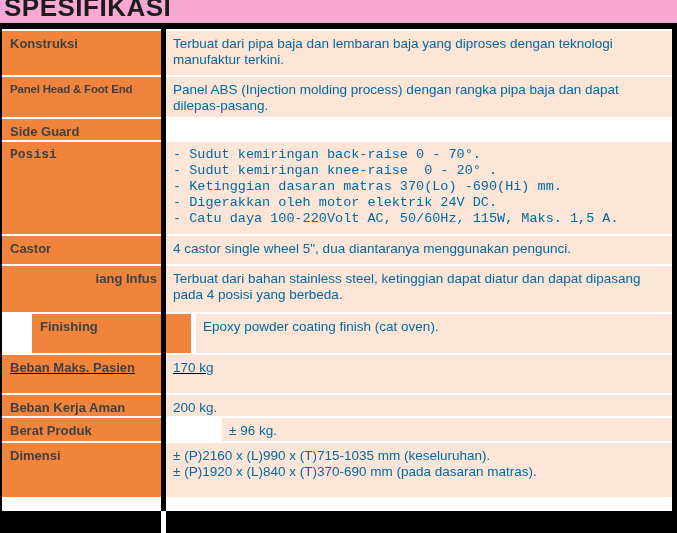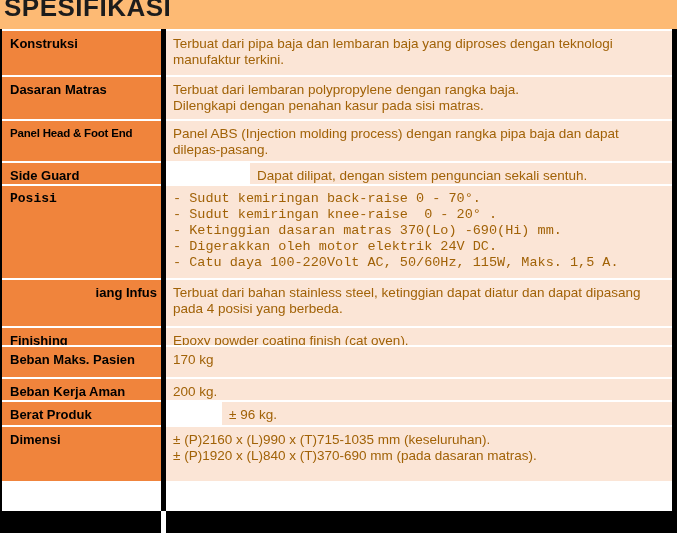--- a/index.html
+++ b/index.html
@@ -1,42 +1,42 @@
 <!DOCTYPE html>
 <html><head>
 <meta charset="utf-8">
 <style>
   html,body { margin:0; padding:0; background:#555; }
   .page {
     position:relative; width:677px; height:533px;
     background:#000; overflow:hidden;
     font-family:"Liberation Sans", sans-serif;
   }
-  .titlebar { position:absolute; left:0; top:0; width:677px; height:29px; background:#fdba74; overflow:hidden; }
+  .titlebar { position:absolute; left:0; top:0; width:677px; height:23px; background:#f9a8d4; overflow:hidden; }
   .title {
     font-weight:bold; font-size:26px; letter-spacing:0.5px;
     color:#1C1C1C; margin:-8px 0 0 4px; white-space:nowrap;
   }
   .spec-table {
     position:absolute; left:2px; top:29px; width:670px; height:482px;
     background:#FFFFFF; box-sizing:border-box; padding-top:2px; overflow:hidden;
   }
   .row { display:flex; margin-bottom:2px; box-sizing:border-box; }
   .label-cell {
     width:159px; box-sizing:border-box; flex:0 0 159px;
-    background:#F0843C; color:#000000;
+    background:#F0843C; color:#404040;
     font-weight:bold; font-size:13px; line-height:15px;
     padding:5px 4px 0 8px; overflow:hidden;
   }
   .label-small .label-cell { font-size:11.5px; letter-spacing:-0.2px; }
   .label-indent .label-cell { padding-left:22px;text-align:right; }
   .col-gap { width:5px; flex:0 0 5px; }
   .value-cell {
     flex:1 1 auto; box-sizing:border-box;
-    background:#FBE5D6; color:#a16207;
+    background:#FBE5D6; color:#0369a1;
     font-size:13.5px; line-height:16px;
     padding:5px 8px 0 7px; overflow:hidden;
   }
   .value-line { white-space:pre-wrap; }
   .col-divider { position:absolute; left:161px; top:29px; width:5px; height:482px; background:#000000; }
   .bottombar { position:absolute; left:0; top:511px; width:677px; height:22px; background:#000000; }
   .bottom-gap { position:absolute; left:161px; top:0; width:5px; height:22px; background:#FFFFFF; }
 </style>
 </head>
 <body>
@@ -48,70 +48,66 @@
 
   <div class="spec-table" id="spec-table">
       <div class="row" style="height: 44px;">
         <div class="label-cell">Konstruksi</div>
         <div class="col-gap"></div>
         <div class="value-cell">
           <div class="value-line">Terbuat dari pipa baja dan lembaran baja yang diproses dengan teknologi</div>
           <div class="value-line">manufaktur terkini.</div>
         </div>
       </div>
-      <div class="row" style="height: 42px;">
-        <div class="label-cell">Dasaran Matras</div>
-        <div class="col-gap"></div>
-        <div class="value-cell">
-          <div class="value-line">Terbuat dari lembaran polypropylene dengan rangka baja.</div>
-          <div class="value-line">Dilengkapi dengan penahan kasur pada sisi matras.</div>
-        </div>
-      </div>
       <div class="row label-small" style="height: 40px;">
         <div class="label-cell">Panel Head &amp; Foot End</div>
         <div class="col-gap"></div>
         <div class="value-cell">
           <div class="value-line">Panel ABS (Injection molding process) dengan rangka pipa baja dan dapat</div>
           <div class="value-line">dilepas-pasang.</div>
         </div>
       </div>
       <div class="row" style="height: 21px; gap: 42px;">
         <div class="label-cell">Side Guard</div>
         <div class="col-gap"></div>
-        <div class="value-cell">
-          <div class="value-line">Dapat dilipat, dengan sistem penguncian sekali sentuh.</div>
-        </div>
       </div>
       <div class="row" style="height: 92px; font-family: Liberation Mono, monospace;">
         <div class="label-cell">Posisi</div>
         <div class="col-gap"></div>
         <div class="value-cell">
           <div class="value-line">- Sudut kemiringan back-raise 0 - 70°.</div>
           <div class="value-line">- Sudut kemiringan knee-raise  0 - 20° .</div>
           <div class="value-line">- Ketinggian dasaran matras 370(Lo) -690(Hi) mm.</div>
           <div class="value-line">- Digerakkan oleh motor elektrik 24V DC.</div>
           <div class="value-line">- Catu daya 100-220Volt AC, 50/60Hz, 115W, Maks. 1,5 A.</div>
         </div>
       </div>
+      <div class="row" style="height: 28px;">
+        <div class="label-cell">Castor</div>
+        <div class="col-gap"></div>
+        <div class="value-cell">
+          <div class="value-line">4 castor single wheel 5", dua diantaranya menggunakan pengunci.</div>
+        </div>
+      </div>
       <div class="row label-indent" style="height: 46px;">
         <div class="label-cell">iang Infus</div>
         <div class="col-gap"></div>
         <div class="value-cell">
           <div class="value-line">Terbuat dari bahan stainless steel, ketinggian dapat diatur dan dapat dipasang</div>
           <div class="value-line">pada 4 posisi yang berbeda.</div>
         </div>
       </div>
-      <div class="row" style="height: 17px;">
+      <div class="row" style="height: 39px; margin-left: 30px;">
         <div class="label-cell">Finishing</div>
         <div class="col-gap"></div>
         <div class="value-cell">
           <div class="value-line">Epoxy powder coating finish (cat oven).</div>
         </div>
       </div>
-      <div class="row" style="height: 30px;">
+      <div class="row" style="height: 38px; text-decoration: underline;">
         <div class="label-cell">Beban Maks. Pasien</div>
         <div class="col-gap"></div>
         <div class="value-cell">
           <div class="value-line">170 kg</div>
         </div>
       </div>
       <div class="row" style="height: 21px;">
         <div class="label-cell">Beban Kerja Aman</div>
         <div class="col-gap"></div>
         <div class="value-cell">

